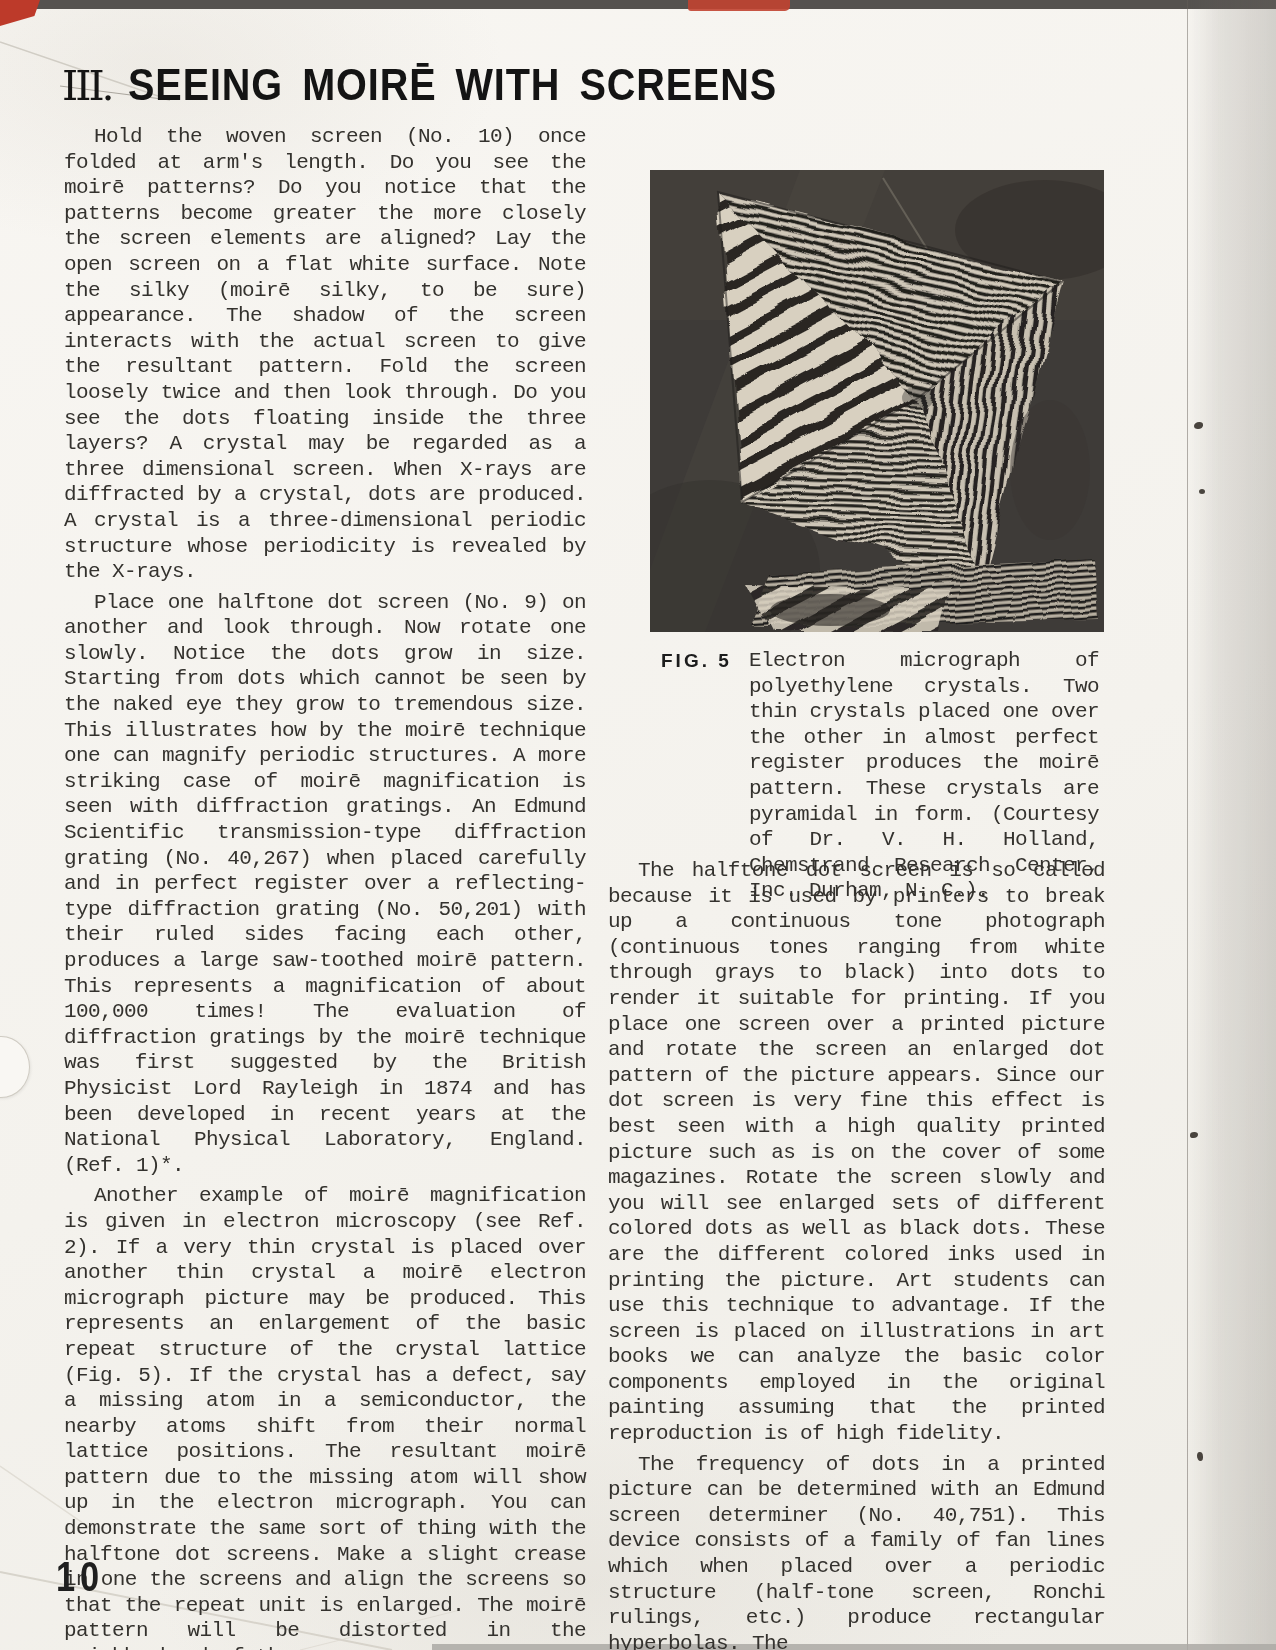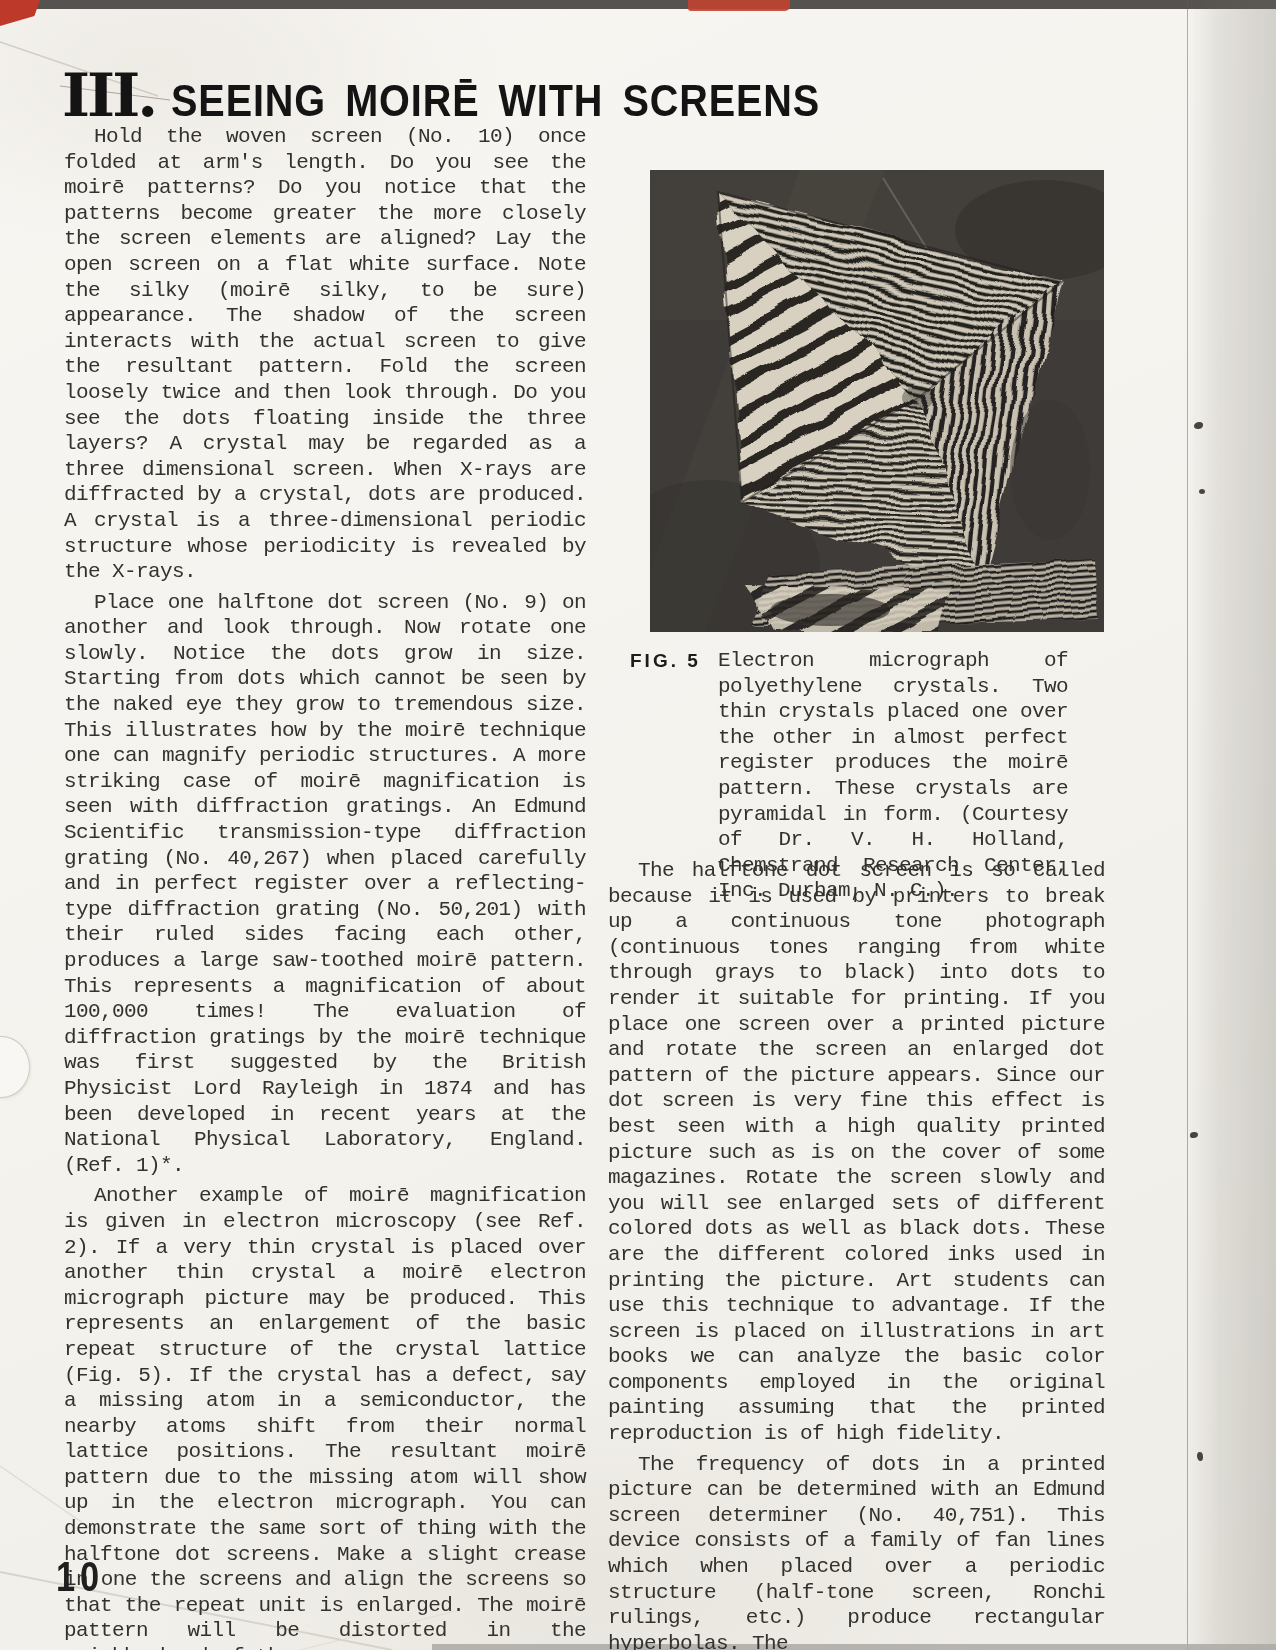--- a/index.html
+++ b/index.html
@@ -28,36 +28,36 @@
   .speck.s1{left:1194px;top:422px;width:9px;height:7px;border-radius:60% 40% 55% 45%;}
   .speck.s2{left:1199px;top:489px;width:6px;height:5px;border-radius:50%;}
   .speck.s3{left:1190px;top:1132px;width:8px;height:6px;border-radius:55% 45% 60% 40%;}
   .speck.s4{left:1197px;top:1452px;width:6px;height:9px;border-radius:45% 55% 40% 60%;}
   .punch-hole{position:absolute;left:-28px;top:1036px;width:56px;height:60px;border-radius:50%;
     background:#f9f7f3;border:1.5px solid #cfcbc2;box-shadow:1px 1px 3px rgba(0,0,0,.07);}
   .creases{position:absolute;inset:0;width:1276px;height:1650px;pointer-events:none;}
   .bottom-sliver{position:absolute;left:432px;bottom:0;width:844px;height:6px;background:#acA9a4;opacity:.85;}
   
   .title{position:absolute;left:62px;top:60px;white-space:nowrap;color:#141414;}
-  .numeral{font-family:"DejaVu Serif", serif;font-weight:700;font-size:60px;letter-spacing:-3px;
+  .numeral{font-family:"DejaVu Serif", serif;font-weight:400;font-size:41px;letter-spacing:-3px;
     display:inline-block;vertical-align:baseline;margin-right:16px;}
   .title-text{display:inline-block;font-family:"Liberation Sans", sans-serif;font-weight:700;
     font-size:44px;letter-spacing:1px;word-spacing:8px;transform:scaleX(.90);transform-origin:left center;}
   .body{font-size:21px;letter-spacing:-0.6px;line-height:25.6px;color:#34322e;
     text-align:justify;margin:0;}
   .indent{text-indent:30px;}
   .col{position:absolute;}
   .col.left{left:64px;top:124px;width:522px;}
   .col.right{left:608px;top:858px;width:497px;}
   .col p + p{margin-top:5px;}
   .footnote{margin-top:14px;font-size:17.5px;letter-spacing:-0.6px;line-height:25px;color:#34322e;
     text-align:justify;text-align-last:justify;}
   .photo{position:absolute;left:650px;top:170px;width:454px;height:462px;margin:0;}
   .photo svg{display:block;width:454px;height:462px;}
-  .caption{position:absolute;left:630px;top:648px;width:482px;}
+  .caption{position:absolute;left:661px;top:648px;width:482px;}
   .fig-label{position:absolute;left:0;top:2px;font-family:"Liberation Sans", sans-serif;
     font-weight:700;font-size:19px;letter-spacing:3px;color:#1c1c1c;}
   .caption-text{margin-left:88px;width:350px;}
   .page-number{position:absolute;left:56px;top:1552px;font-family:"Liberation Sans", sans-serif;
     font-weight:700;font-size:43px;letter-spacing:6px;transform:scaleX(.80);transform-origin:left center;color:#1f1f1f;}
 </style>
 </head>
 <body>
 
 <div class="page">

